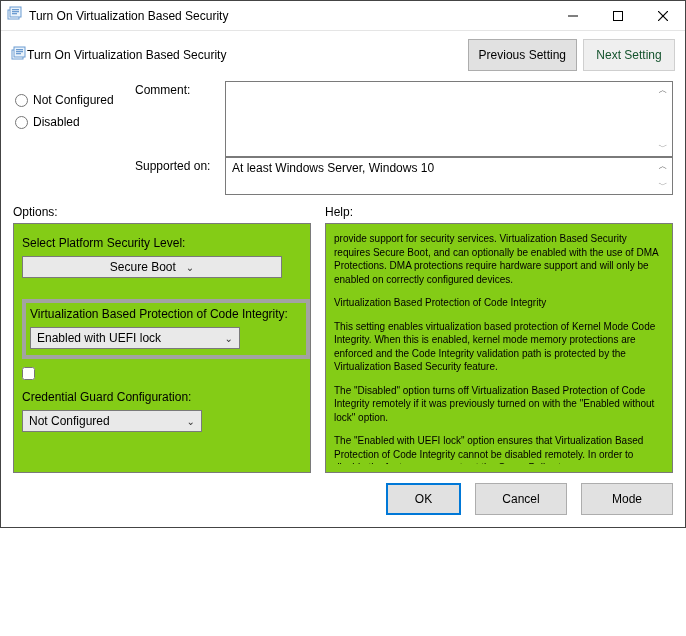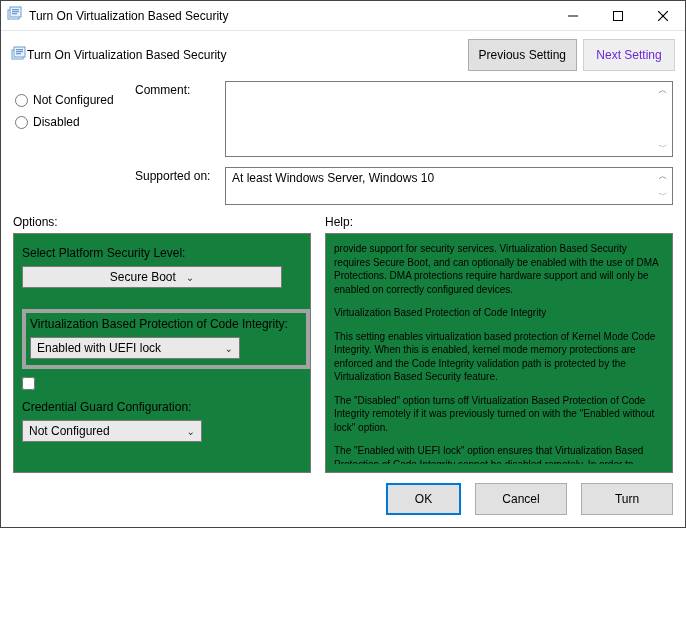--- a/index.html
+++ b/index.html
@@ -43,21 +43,21 @@
   .winbtn {
     border: 1px solid #adadad;
     background: #e1e1e1;
     font-size: 12px;
     padding: 8px 10px;
     margin-left: 6px;
     min-width: 92px;
     cursor: default;
   }
   .winbtn:disabled, .winbtn.disabled {
-    color: #6d28d9;
+    color: #14532d;
     background: #efefef;
     border-color: #cfcfcf;
   }
   .section-top {
     display: flex;
     padding: 6px 12px 0 12px;
   }
   .radios {
     width: 120px;
     padding-top: 8px;
@@ -71,21 +71,20 @@
   .radio-row input { margin: 0 5px 0 0; }
   .highlight-enabled {
     border: 2px solid #d11;
     display: inline-flex;
     padding: 2px 4px 2px 2px;
   }
   .comments {
     flex: 1;
     display: grid;
     grid-template-columns: 90px 1fr;
-    row-gap: 10px;
     align-items: start;
     padding-left: 2px;
   }
   .fieldlabel { padding-top: 2px; }
   .multiline {
     border: 1px solid #7a7a7a;
     width: 100%;
     height: 76px;
     position: relative;
     background: #fff;
@@ -115,21 +114,21 @@
   .section-labels .l1 { width: 312px; }
   .panes {
     display: flex;
     gap: 14px;
     padding: 0 12px;
     flex: 1;
     min-height: 0;
   }
   .pane {
     border: 1px solid #7a7a7a;
-    background: #15803d;
+    background: #84cc16;
     padding: 8px;
     overflow: hidden;
     position: relative;
   }
   .options-pane { width: 298px; }
   .help-pane { flex: 1; }
   .opt-label { margin: 4px 0 6px 0; }
   .combo {
     display: inline-flex;
     align-items: center;
@@ -293,16 +292,16 @@
         <p>The "Disabled" option turns off Virtualization Based Protection of Code Integrity remotely if it was previously turned on with the "Enabled without lock" option.</p>
         <p>The "Enabled with UEFI lock" option ensures that Virtualization Based Protection of Code Integrity cannot be disabled remotely. In order to disable the feature, you must set the Group Policy to</p>
       </div>
     </div>
 
   </div>
 
   <div class="footer">
     <button class="winbtn okbtn">OK</button>
     <button class="winbtn">Cancel</button>
-    <button class="winbtn">Turn</button>
+    <button class="winbtn">Mode</button>
   </div>
 
 </div>
 
 </body></html>

